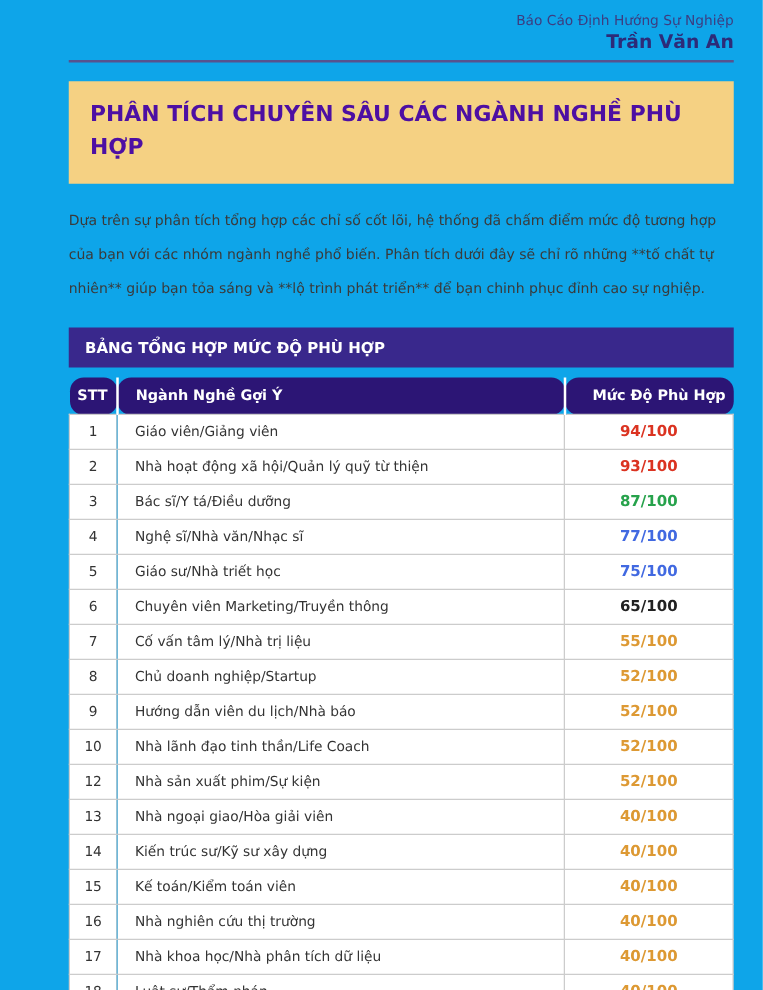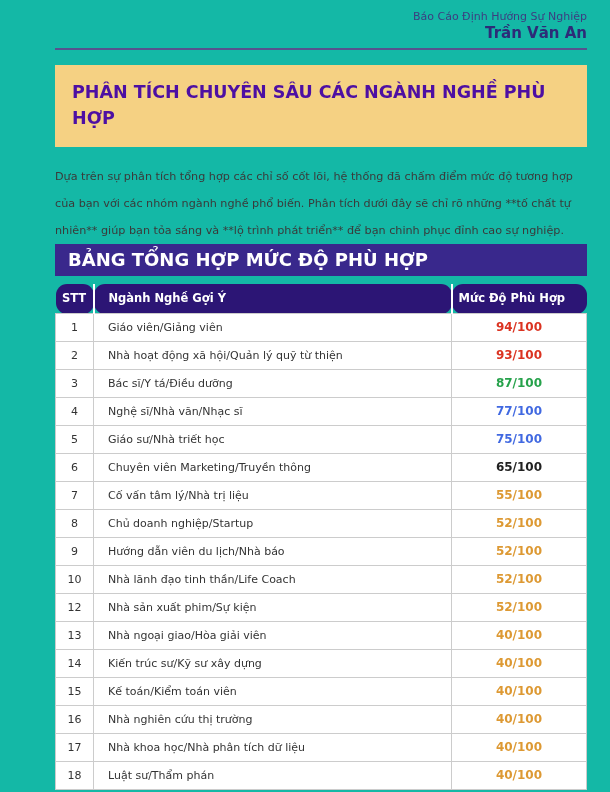--- a/index.html
+++ b/index.html
@@ -6,21 +6,21 @@
   html, body { margin: 0; padding: 0; }
   body {
     width: 610px; height: 792px;
     background: #ffffff;
     font-family: "DejaVu Sans", "Liberation Sans", sans-serif;
   }
   .page {
     position: relative;
     width: 610px; height: 792px;
     overflow: hidden;
-    background: #14b8a6;
+    background: #0ea5e9;
   }
   .content {
     margin-left: 55px;
     width: 532px;
   }
   
   .doc-header {
     text-align: right;
     padding-top: 9px;
     padding-bottom: 5px;
@@ -53,24 +53,25 @@
   }
   
   .intro {
     margin: 16px 0 0 0;
     font-size: 11.2px;
     line-height: 27px;
     color: #3A3A3A;
   }
   
   .banner {
+    margin-top: 18px;
     background: #39288C;
     color: #ffffff;
     font-weight: bold;
-    font-size: 18px;
+    font-size: 12px;
     line-height: 16px;
     padding: 8px 13px;
   }
   
   table.match-table {
     margin-top: 8px;
     width: 100%;
     border-collapse: collapse;
     table-layout: fixed;
   }
@@ -82,21 +83,21 @@
     padding: 8px 6px;
     line-height: 13px;
     border-radius: 11px;
   }
   .match-table th.col0 { width: 38px; text-align: center; }
   .match-table th.col1 {
     text-align: left; padding-left: 14px;
     border-left: 2px solid #ffffff;
     border-right: 2px solid #ffffff;
   }
-  .match-table th.col2 { width: 135px; text-align: left; }
+  .match-table th.col2 { width: 135px; text-align: right; }
   .match-table td {
     border: 1px solid #CCCCCC;
     font-size: 11px;
     line-height: 13px;
     color: #333333;
     padding: 7px 6px;
     background: #ffffff;
     overflow: hidden;
     white-space: nowrap;
   }

